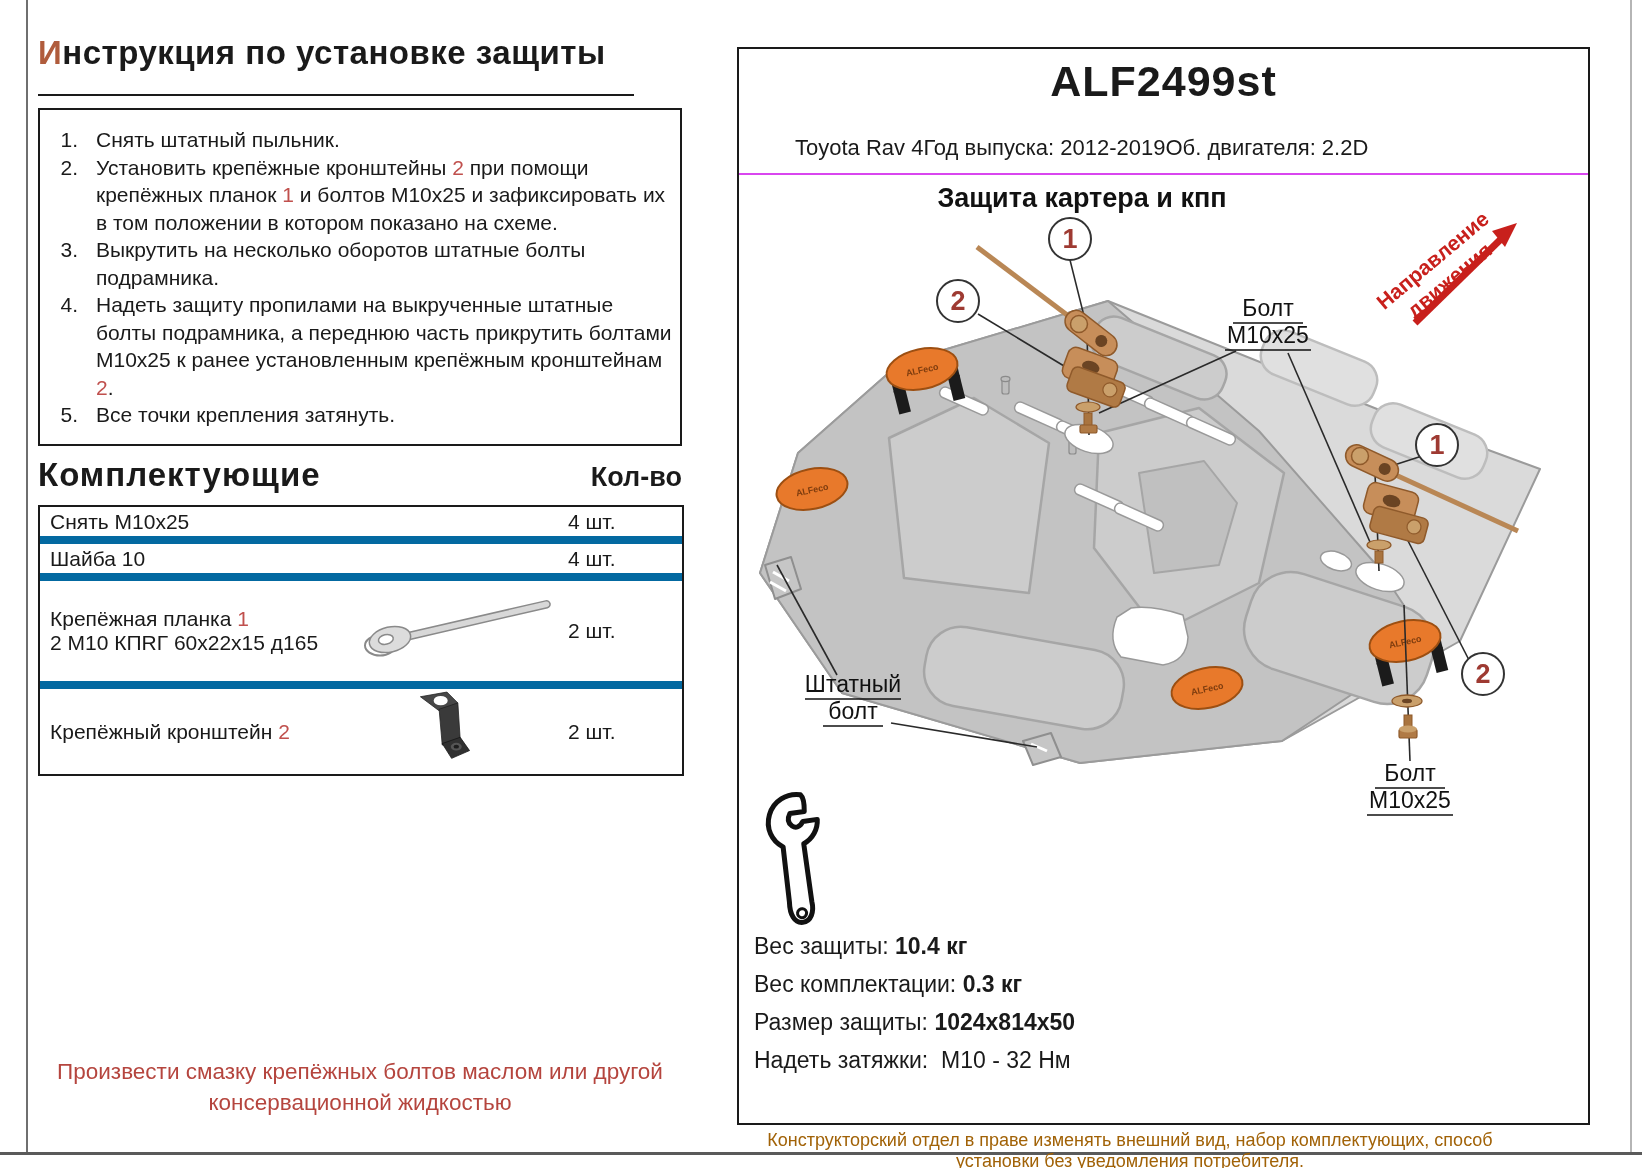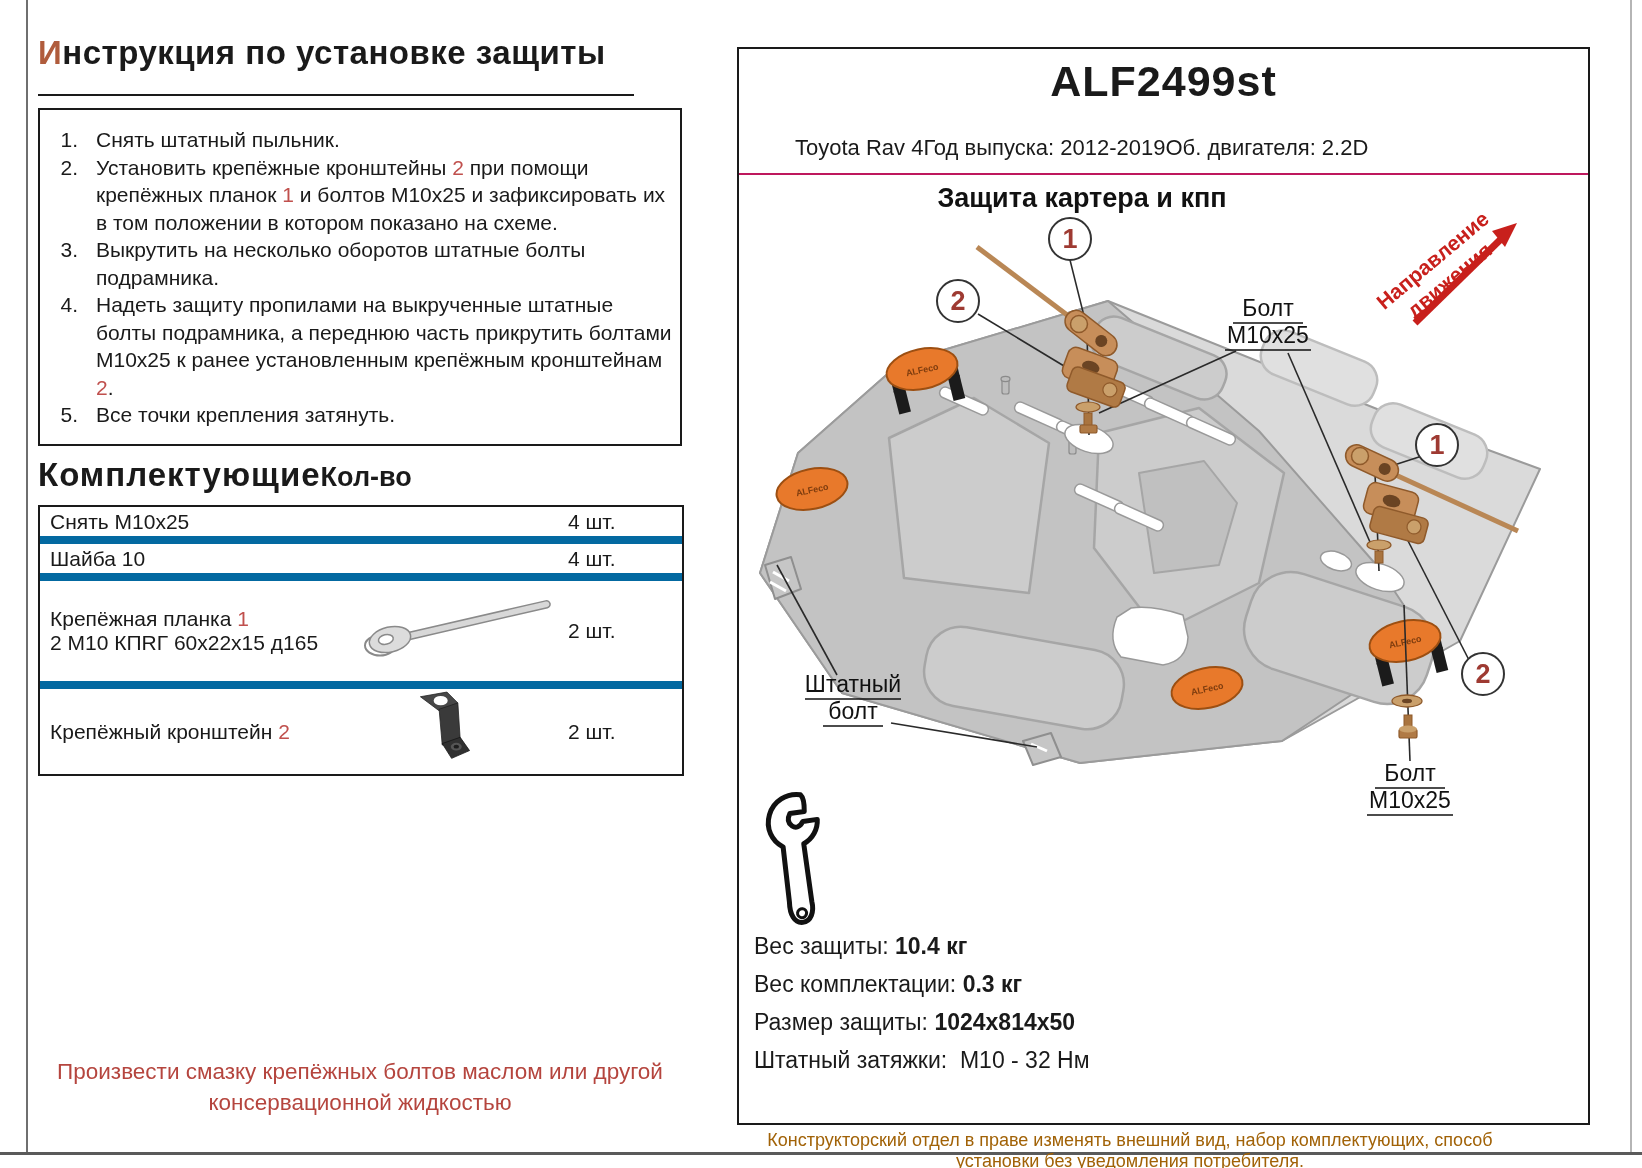--- a/index.html
+++ b/index.html
@@ -16,42 +16,42 @@
              border-bottom:2px solid #1a1a1a;padding-bottom:22px;}
   .doc-title .initial{color:#b05c3c;}
   .instr-box{position:absolute;left:38px;top:108px;width:644px;height:338px;
              border:2px solid #1a1a1a;box-sizing:border-box;padding-top:16px;}
   .instr-item{display:flex;font-size:21px;line-height:27.5px;}
   .instr-num{flex:0 0 38px;text-align:right;}
   .instr-text{flex:1;padding-left:18px;padding-right:4px;}
   .red{color:#c0504d;}
 
   .parts-head{position:absolute;left:38px;top:456px;width:644px;display:flex;
-              align-items:baseline;}
+              justify-content:space-between;align-items:baseline;}
   .parts-head .h-item{font-size:33px;font-weight:bold;letter-spacing:1px;}
   .parts-head .h-qty{font-size:27px;font-weight:bold;}
 
   .ptable{position:absolute;left:38px;top:505px;width:646px;border:2px solid #1a1a1a;box-sizing:border-box;}
   .prow{position:relative;display:flex;align-items:center;border-top:8px solid #0369a1;font-size:21px;}
   .prow.first{border-top:none;}
   .r-s{height:29px;}
   .r-m{height:100px;}
   .r-l{height:85px;}
   .pname{padding-left:10px;}
   .pqty{position:absolute;left:528px;top:50%;transform:translateY(-50%);}
   .pimg{position:absolute;left:300px;top:50%;transform:translateY(-50%);}
   .pimg.br{left:350px;}
 
   .warning{position:absolute;left:34px;top:1056px;width:652px;text-align:center;
            color:#b5453e;font-size:22.5px;line-height:31px;}
 
   
   .panel{position:absolute;left:737px;top:47px;width:853px;height:1078px;
          border:2px solid #1a1a1a;box-sizing:border-box;}
-  .panel-header{position:relative;height:124px;border-bottom:2px solid #be185d;}
+  .panel-header{position:relative;height:124px;border-bottom:2px solid #d946ef;}
   .code{position:absolute;top:8px;left:0;right:0;text-align:center;
         font-size:43px;font-weight:bold;letter-spacing:1px;}
   .subrow{position:absolute;left:56px;right:66px;bottom:12px;display:flex;
           justify-content:flex-start;font-size:22px;}
   .diagram-svg{position:absolute;left:0;top:124px;width:849px;height:700px;}
   .wrench-svg{position:absolute;left:8px;top:740px;width:104px;height:158px;}
   .specs{position:absolute;left:15px;top:878px;font-size:23px;line-height:38px;}
   .spec-val{font-weight:bold;}
   .spec-val.plain{font-weight:normal;}
   .spec-row .gap{white-space:pre;}
@@ -356,18 +356,18 @@
       <g transform="translate(10,4) rotate(8 40 70)">
         <path d="M34,2 C20,2 8,12 6,26 C4,40 12,52 24,56 L38,110 C40,122 46,130 54,128 C62,126 64,116 60,106 L44,50 C52,44 56,34 54,24 L40,28 C38,34 34,36 30,34 C26,32 24,28 26,22 L40,18 C39,10 37,4 34,2 Z" fill="#fff" stroke="#111" stroke-width="5" stroke-linejoin="round"></path>
         <circle cx="52" cy="119" r="4.5" fill="#fff" stroke="#111" stroke-width="3"></circle>
       </g>
     </svg>
 
     <div class="specs">
       <div class="spec-row"><span>Вес защиты:</span><span class="gap"> </span><span class="spec-val">10.4 кг</span></div>
       <div class="spec-row"><span>Вес комплектации:</span><span class="gap"> </span><span class="spec-val">0.3 кг</span></div>
       <div class="spec-row"><span>Размер защиты:</span><span class="gap"> </span><span class="spec-val">1024х814х50</span></div>
-      <div class="spec-row"><span>Штатный затяжки:</span><span class="gap">  </span><span class="spec-val plain">М10 - 32 Нм</span></div>
+      <div class="spec-row"><span>Надеть затяжки:</span><span class="gap">  </span><span class="spec-val plain">М10 - 32 Нм</span></div>
     </div>
   </div>
 
   <div class="footnote">Конструкторский отдел в праве изменять внешний вид, набор комплектующих, способ установки без уведомления потребителя.</div>
 </div>
 
 </body></html>

